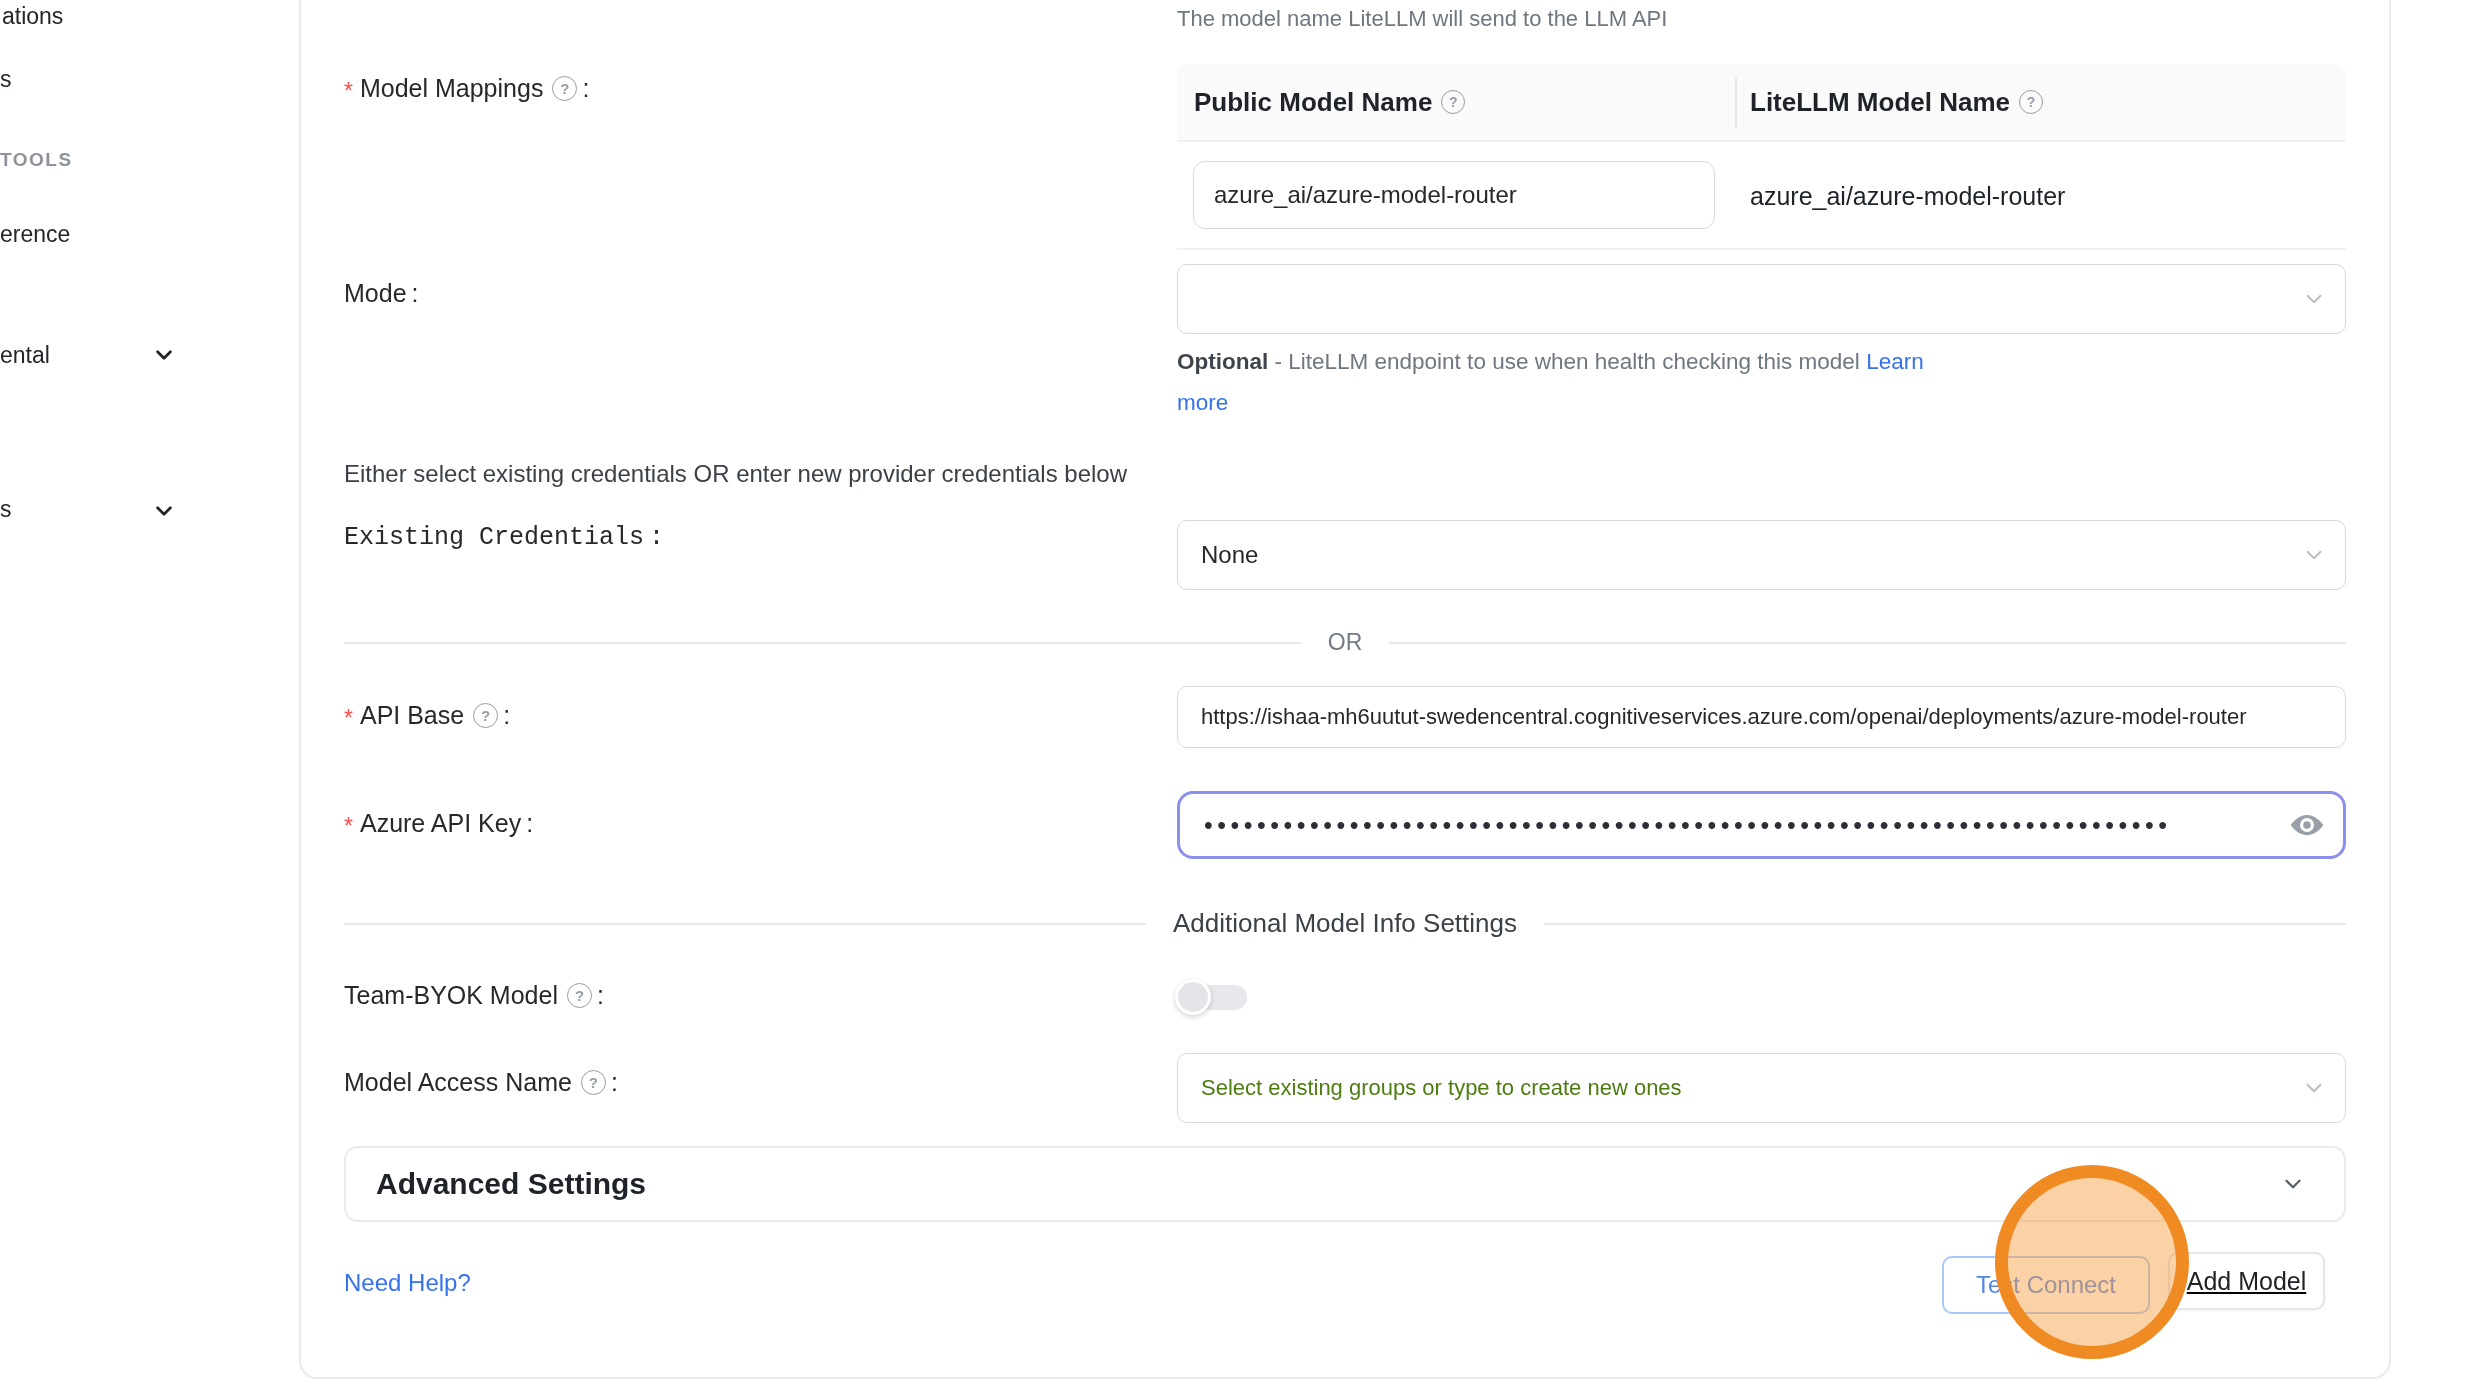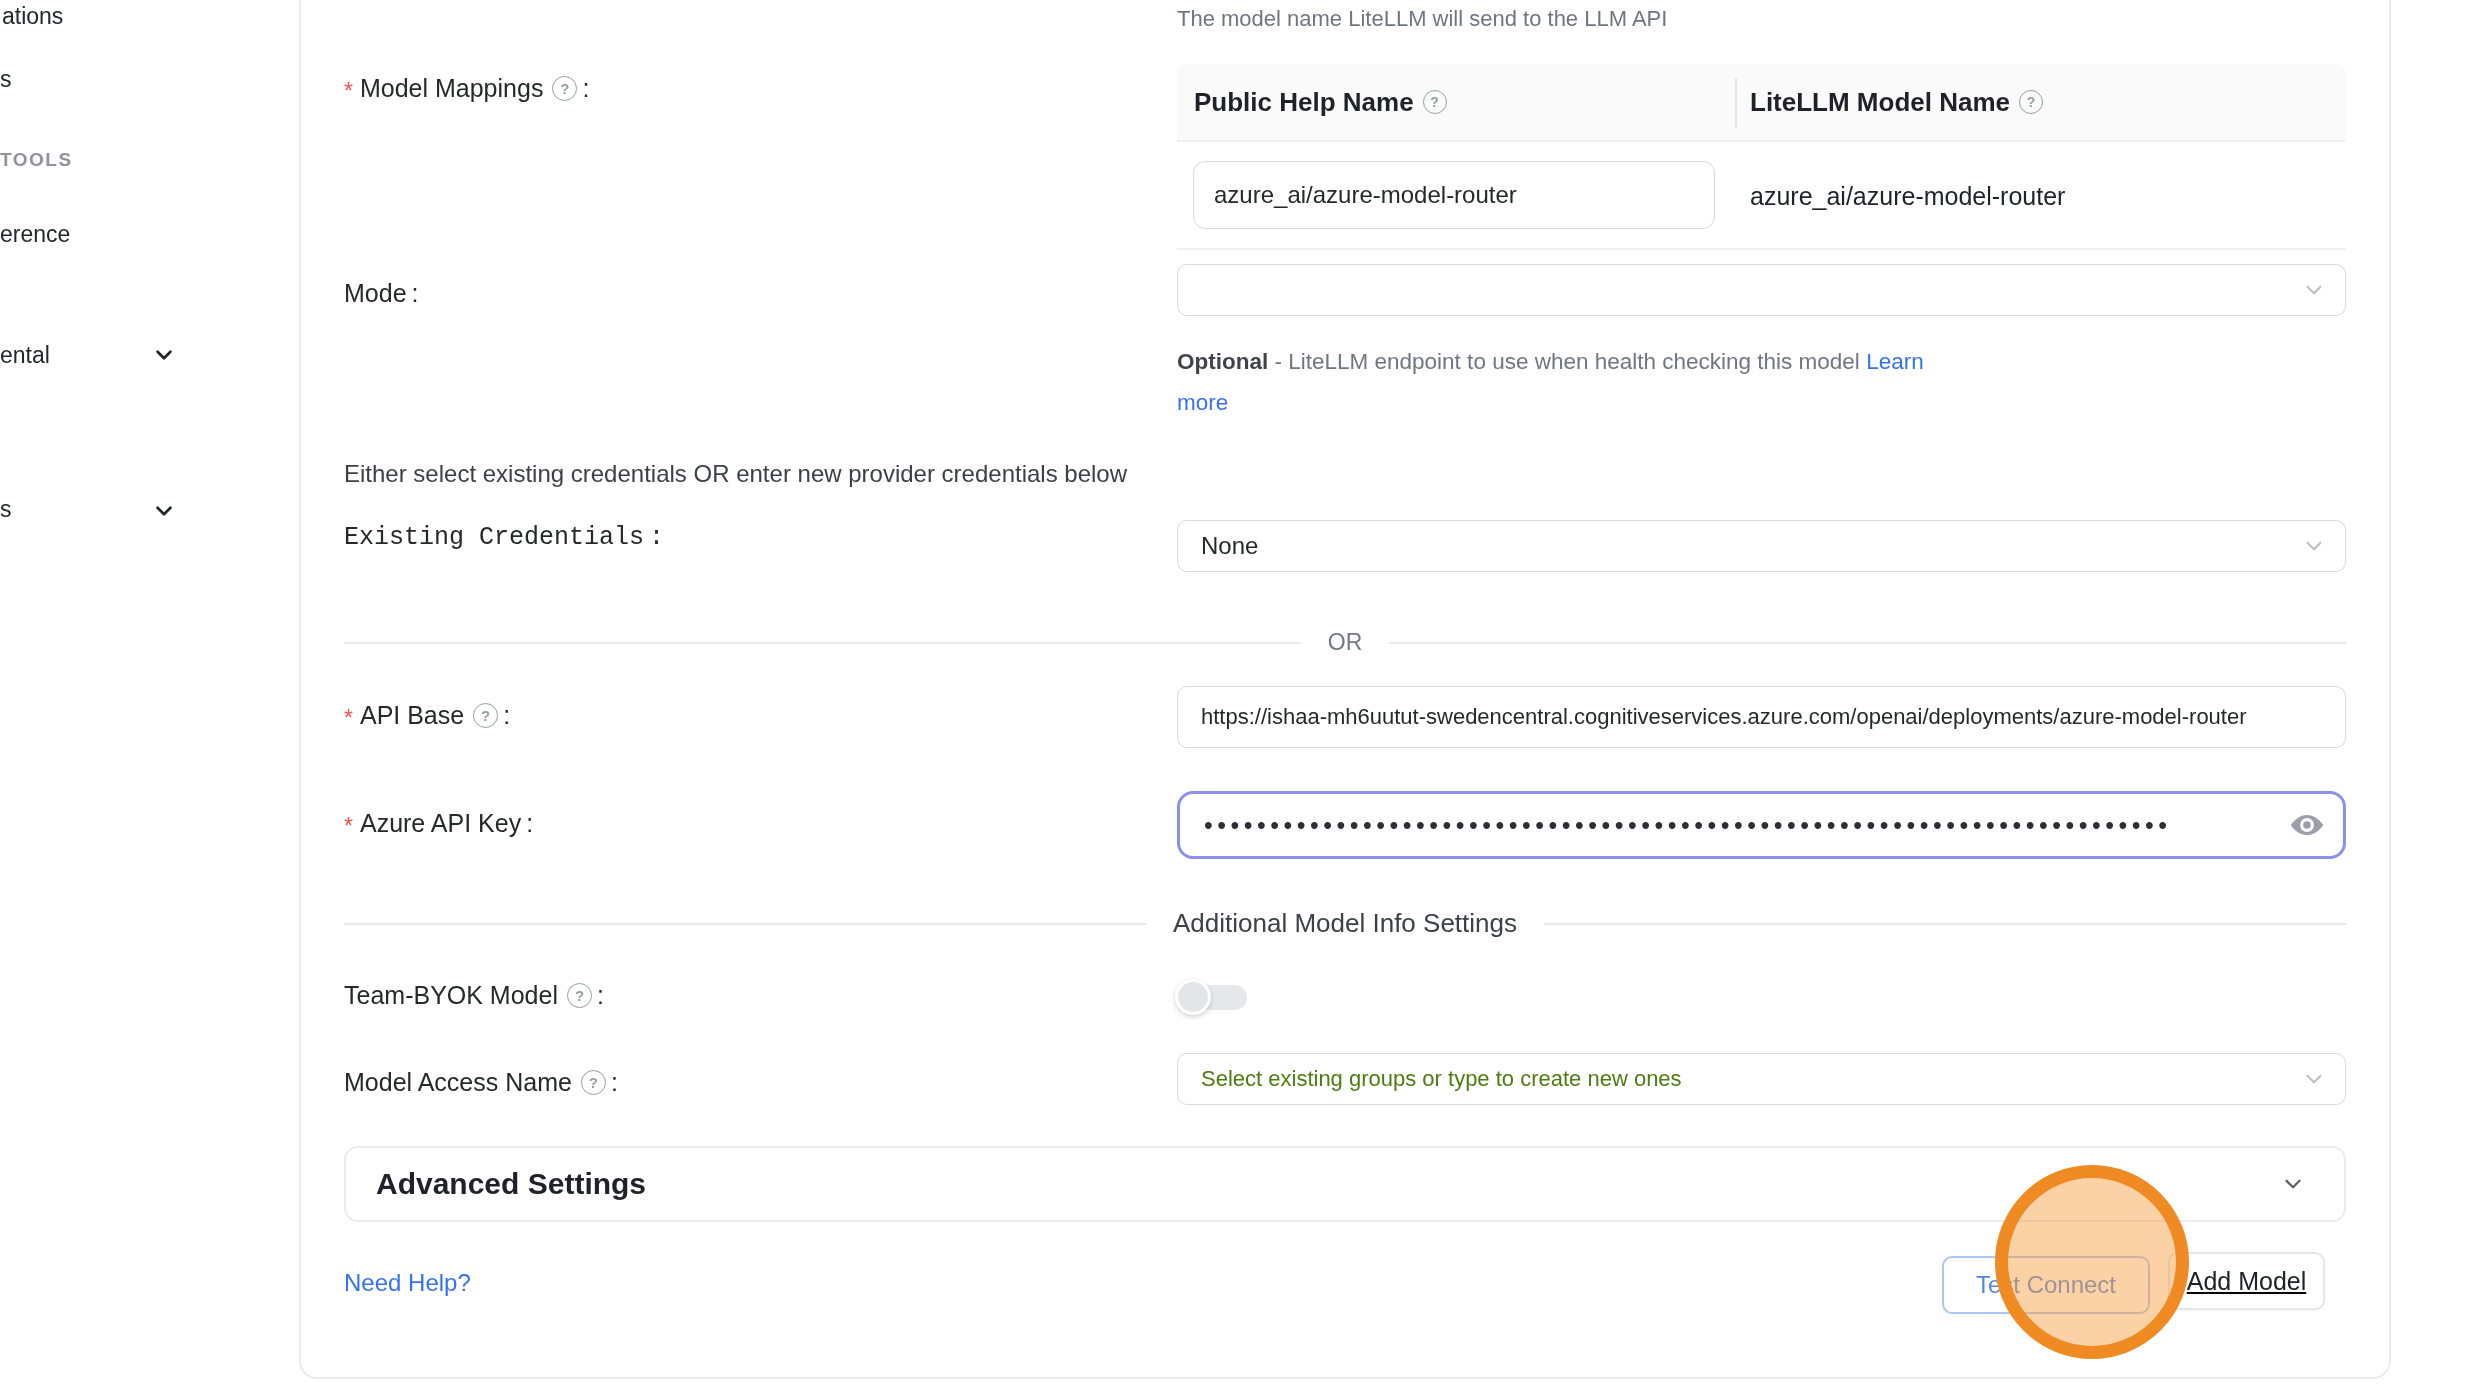--- a/index.html
+++ b/index.html
@@ -13,21 +13,21 @@
   
   .card { position:absolute; left:299px; top:-30px; width:2092px; height:1409px;
           background:#fff; border:2px solid #e9ebee; border-radius:18px; }
   .hint { position:absolute; font-size:22px; color:#6e7680; }
   .row-label { position:absolute; left:344px; display:flex; align-items:center; font-size:25px; color:#26282c; white-space:nowrap; }
   .req { color:#ff4d4f; font-size:23px; margin-right:7px; position:relative; top:3px; }
   .qicon { display:inline-flex; align-items:center; justify-content:center; width:25px; height:25px;
            border:1.8px solid #979da6; border-radius:50%; color:#979da6; font-size:15px; font-weight:600;
            margin-left:9px; flex:none; }
   .colon { margin-left:5px; }
-  .select { position:absolute; left:1177px; width:1169px; height:52px; background:#fff;
+  .select { position:absolute; left:1177px; width:1169px; height:70px; background:#fff;
             border:1.6px solid #d9d9d9; border-radius:10px; display:flex; align-items:center; }
   .select .val { font-size:24px; color:#26282c; padding-left:23px; }
   .select .ph { font-size:22px; color:#4d7c0f; padding-left:23px; }
   .chev { position:absolute; right:18px; top:50%; transform:translateY(-50%); width:26px; height:26px; }
   .divider { position:absolute; left:344px; width:2002px; display:flex; align-items:center; }
   .divider .line { flex:1; height:0; border-top:2px solid #e7e9ec; }
   .divider .dtext { padding:0 27px; white-space:nowrap; }
   .btn { position:absolute; display:flex; align-items:center; justify-content:center;
          background:#fff; border-radius:10px; height:58px; }
   a { text-decoration:none; }
@@ -64,21 +64,21 @@
 <div class="row-label" style="top:74px;">
   <span class="req">*</span>
   <span>Model Mappings</span>
   <span class="qicon">?</span>
   <span class="colon">:</span>
 </div>
 
 <div class="table-wrap">
   <div class="thead">
     <div class="th" style="padding-left:17px;">
-      <span>Public Help Name</span>
+      <span>Public Model Name</span>
       <span class="qicon" style="width:24px;height:24px;font-size:14px;">?</span>
     </div>
     <div class="abs" style="left:558px; top:14px; width:2px; height:50px; background:#e2e5e9;"></div>
     <div class="th abs" style="left:573px;">
       <span>LiteLLM Model Name</span>
       <span class="qicon" style="width:24px;height:24px;font-size:14px;">?</span>
     </div>
   </div>
   <div class="trow">
     <input class="text-input abs" style="left: 16px; top: 19px; width: 522px; height: 68px; padding: 0px 20px;" value="azure_ai/azure-model-router">

